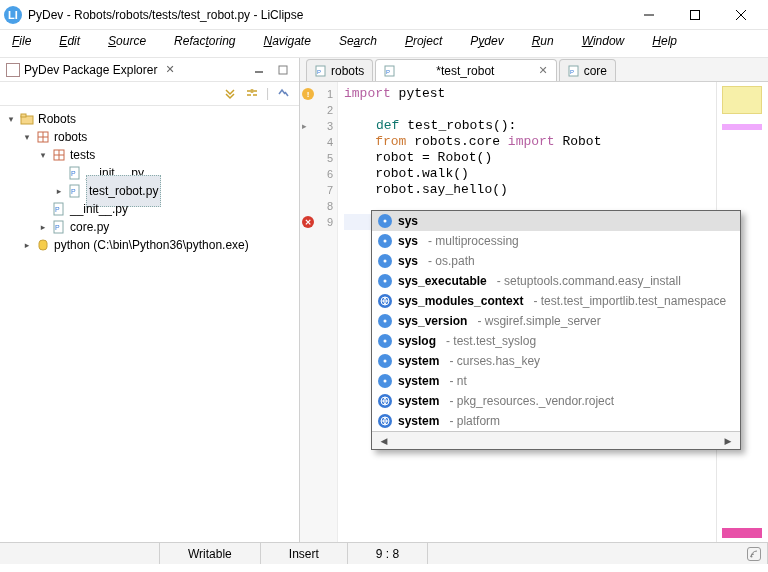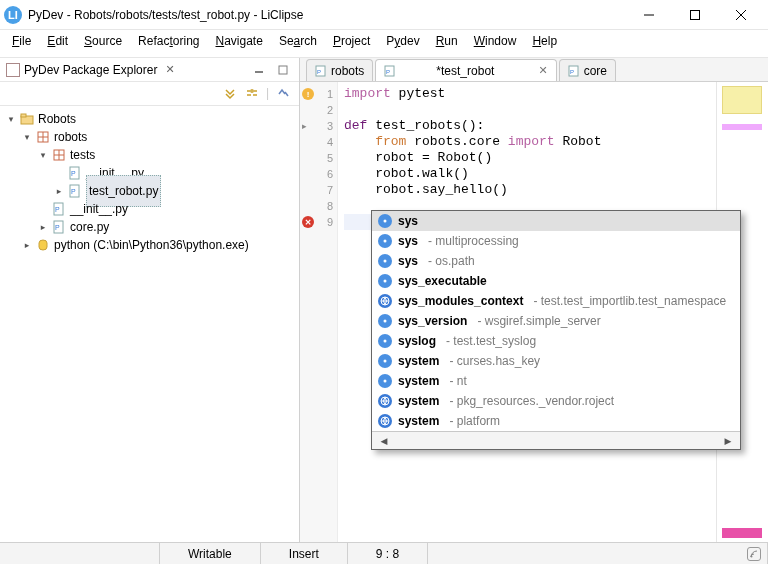--- a/index.html
+++ b/index.html
@@ -2,21 +2,21 @@
 <html><head>
 <meta charset="utf-8">
 <style>
 * { box-sizing: border-box; margin: 0; padding: 0; }
 body { font-family: "Segoe UI", Tahoma, sans-serif; font-size: 12px; background: #fff; position: relative; width: 768px; height: 572px; overflow: hidden; }
 .titlebar { height: 30px; display: flex; align-items: center; padding: 0 4px; background: #fff; border-bottom: 1px solid #e6e6e6; }
 .titlebar .app-icon { width: 18px; height: 18px; background: #4aa0e8; display: inline-flex; align-items: center; justify-content: center; color: #fff; font-weight: 700; font-size: 11px; margin-right: 6px; border-radius: 9px;}
 .titlebar .title { flex: 1; font-size: 12px; color: #000; }
 .win-btns { display: flex; }
 .win-btn { width: 46px; height: 30px; display: flex; align-items: center; justify-content: center; font-size: 12px; }
-.menubar { height: 22px; display: flex; align-items: center; padding: 0 4px; gap: 0; background: #fff; }
+.menubar { height: 22px; display: flex; align-items: center; padding: 0 4px; gap: 12px; background: #fff; font-style: italic; }
 .menubar span { padding: 2px 8px; font-size: 12px; }
 .menubar span u { text-decoration: underline; }
 .toolbar-thin { height: 6px; border-bottom: 1px solid #e6e6e6; }
 .workspace { display: flex; height: 484px; }
 .leftpanel { width: 300px; border-right: 1px solid #d0d0d0; display: flex; flex-direction: column; }
 .view-hdr { height: 24px; display: flex; align-items: center; padding: 0 6px; gap: 4px; border-bottom: 1px solid #e6e6e6; }
 .pkg-icon { width: 14px; height: 14px; display:inline-block; border:1px solid #a88; background: linear-gradient(#fff, #fff); }
 .x-icon { font-size: 11px; color: #666; margin-left: 4px; }
 .spacer { flex: 1; }
 .tb-btn { width: 20px; height: 18px; border: 1px solid transparent; display:flex; align-items:center; justify-content:center; }
@@ -36,21 +36,21 @@
 .etab .x { font-size:11px; color:#777; margin-left:4px;}
 .editor { flex:1; display:flex; position:relative; overflow:hidden;}
 .gutter { width:38px; background:#f7f7f7; border-right:1px solid #ececec; padding-top:4px;}
 .gut-row { height:16px; display:flex; align-items:center; justify-content:flex-end; padding-right:4px; font-size:11px; color:#999; position:relative;}
 .gut-mark { position:absolute; left:2px; width:12px; height:12px; border-radius:50%; display:flex; align-items:center; justify-content:center; font-size:8px; color:#fff; font-weight:700;}
 .mark-warn { background:#f3b63f; }
 .mark-err { background:#d63a2e; }
 .mark-arrow { position:absolute; left:2px; color:#888; font-size:9px;}
 .code { flex:1; font-family: Consolas, 'Courier New', monospace; font-size:13px; padding:4px 0 0 6px; line-height:16px; white-space:pre; color:#000; position:relative;}
 .kw-import { color:#b55fa1; }
-.kw-def { color:#701a75; }
+.kw-def { color:#0f766e;margin-left:32px; }
 .kw-from { color:#cc7832; }
 .line9 { background:#eef2fb; display:block; }
 .err-underline { text-decoration: underline wavy #d63a2e; }
 .caret { border-left: 1px solid #000; animation: blink 1s step-end infinite;}
 @keyframes blink { 50% { border-color: transparent; } }
 .overviewruler { width:52px; background:#fff; border-left:1px solid #e6e6e6; position:relative;}
 .ov-bar { position:absolute; top:4px; right:6px; width:40px; height:28px; background:#f7f0a9; border:1px solid #e6d880;}
 .ov-bar2 { position:absolute; top:42px; right:6px; width:40px; height:6px; background:#f0aafd; }
 .ov-sq { position:absolute; bottom:4px; right:6px; width:40px; height:10px; background:#e850a8;}
 .completion { position:absolute; z-index:10; left:371px; top:210px; width:370px; background:#fff; border:1px solid #666; box-shadow:4px 4px 6px rgba(0,0,0,0.3); display:flex; flex-direction:column;}
@@ -328,20 +328,21 @@
         <span class="extra"> - os.path</span>
       </div>
       <div class="comp-row">
         <span class="comp-icon">
           <svg width="10" height="10">
             <circle cx="5" cy="5" r="4" fill="#4a90e2"></circle>
             <circle cx="5" cy="5" r="1.5" fill="#fff"></circle>
           </svg>
         </span>
         <b>sys_executable</b>
+        <span class="extra"> - setuptools.command.easy_install</span>
       </div>
       <div class="comp-row">
         <span class="comp-icon globe">
           <svg width="10" height="10">
             <circle cx="5" cy="5" r="4" fill="none" stroke="#fff"></circle>
             <line x1="1" y1="5" x2="9" y2="5" stroke="#fff"></line>
             <path d="M5 1 Q8 5 5 9 Q2 5 5 1" fill="none" stroke="#fff"></path>
           </svg>
         </span>
         <b>sys_modules_context</b>

